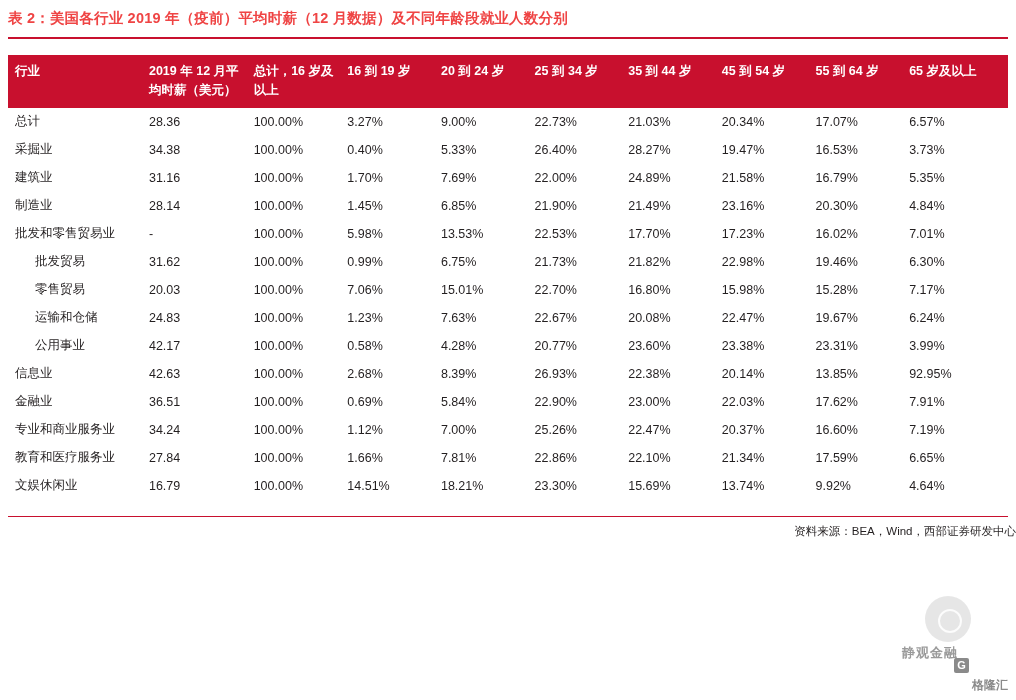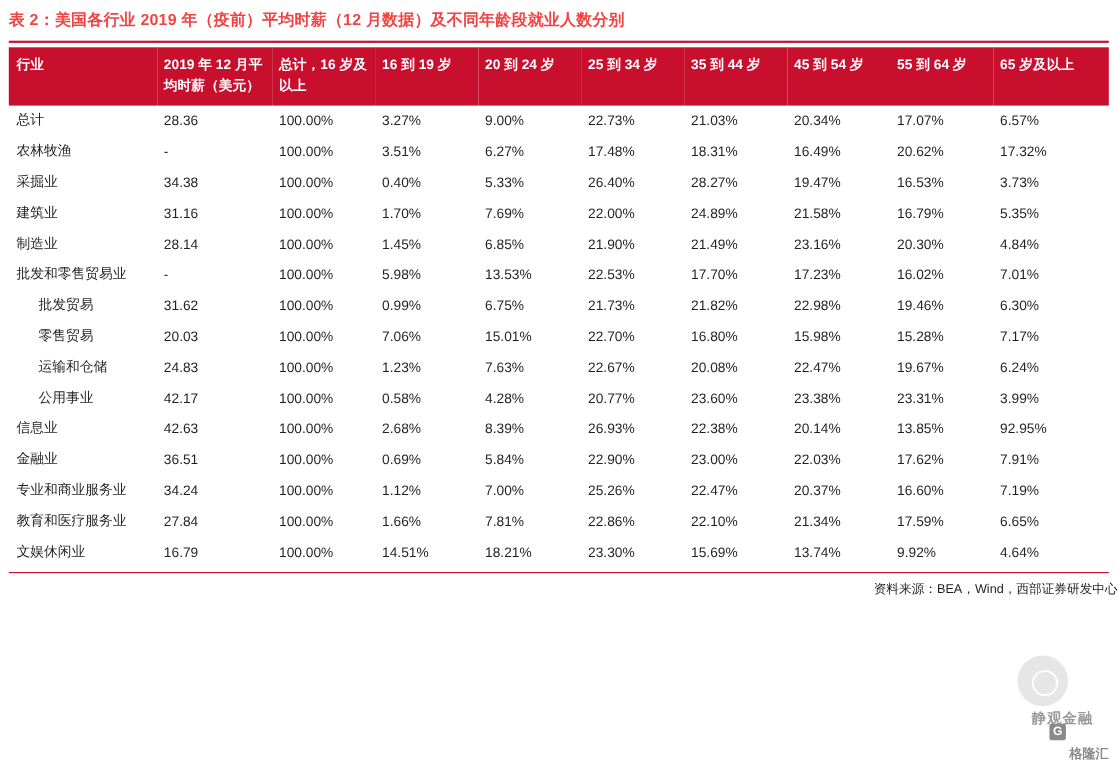--- a/index.html
+++ b/index.html
@@ -29,21 +29,21 @@
     padding: 9px 0 9px 8px;
     letter-spacing: 0.2px;
   }
   .rule-top {
     border-top: 2.5px solid #c8102e;
     margin: 0 8px;
   }
   table.data {
     border-collapse: collapse;
     width: 1000px;
-    margin: 4px 8px;
+    margin: 16px 8px;
     table-layout: fixed;
   }
   table.data thead th {
     background: #c8102e;
     color: #ffffff;
     font-size: 12.5px;
     font-weight: bold;
     text-align: left;
     vertical-align: top;
     padding: 7px 6px 7px 6px;
@@ -76,21 +76,21 @@
     font-size: 11.5px;
     color: #231f20;
     padding: 7px 0 0 8px;
     text-align: right;
   }
   .watermark {
     position: absolute;
     right: 22px;
     bottom: 38px;
     width: 92px;
-    text-align: right;
+    text-align: left;
     pointer-events: none;
   }
   .wm-circle {
     width: 46px;
     height: 46px;
     border-radius: 50%;
     background: rgba(210, 210, 210, 0.55);
     margin: 0 auto 2px auto;
     position: relative;
   }
@@ -181,32 +181,20 @@
           <td>100.00%</td>
           <td>3.27%</td>
           <td>9.00%</td>
           <td>22.73%</td>
           <td>21.03%</td>
           <td>20.34%</td>
           <td>17.07%</td>
           <td>6.57%</td>
         </tr>
       <tr>
-          <td class="first">农林牧渔</td>
-          <td>-</td>
-          <td>100.00%</td>
-          <td>3.51%</td>
-          <td>6.27%</td>
-          <td>17.48%</td>
-          <td>18.31%</td>
-          <td>16.49%</td>
-          <td>20.62%</td>
-          <td>17.32%</td>
-        </tr>
-      <tr>
           <td class="first">采掘业</td>
           <td>34.38</td>
           <td>100.00%</td>
           <td>0.40%</td>
           <td>5.33%</td>
           <td>26.40%</td>
           <td>28.27%</td>
           <td>19.47%</td>
           <td>16.53%</td>
           <td>3.73%</td>

